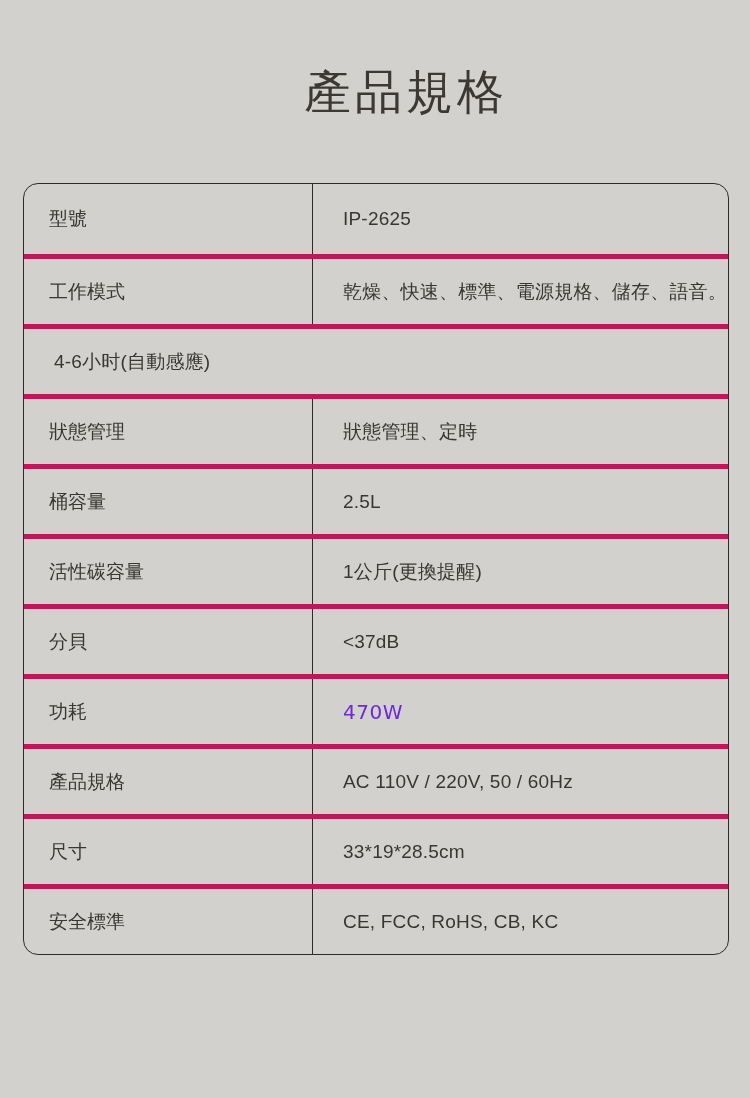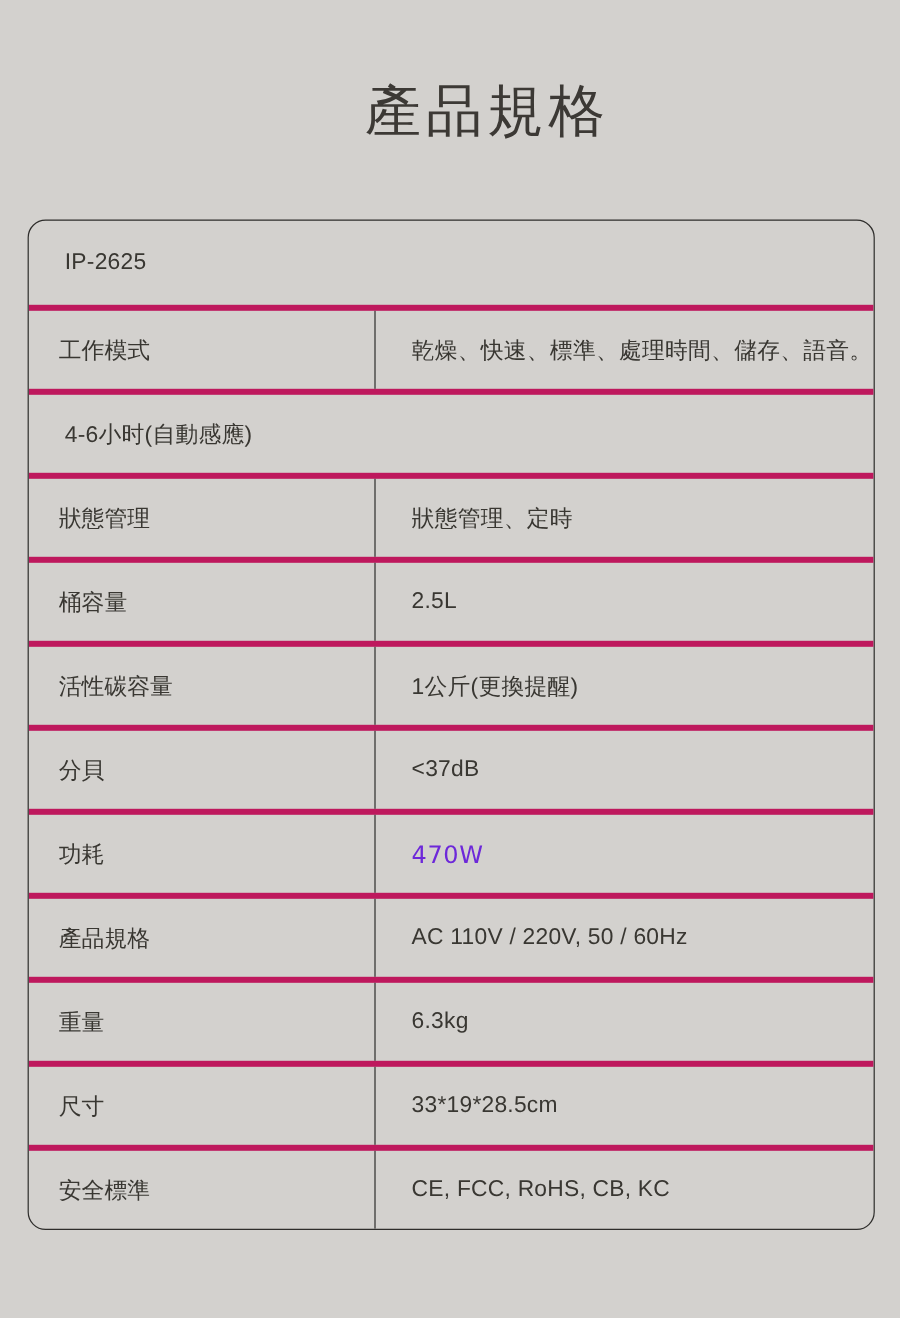--- a/index.html
+++ b/index.html
@@ -74,26 +74,27 @@
   }
 </style>
 </head>
 <body>
 
 <div class="page-title">產品規格</div>
 
 <div class="spec-table">
 
   <div class="spec-row">
+    <div class="cell cell-label">型號</div>
     <div class="cell cell-value">IP-2625</div>
   </div>
 
   <div class="spec-row">
     <div class="cell cell-label">工作模式</div>
-    <div class="cell cell-value">乾燥、快速、標準、處理時間、儲存、語音。</div>
+    <div class="cell cell-value">乾燥、快速、標準、電源規格、儲存、語音。</div>
   </div>
 
   <div class="spec-row">
     <div class="cell cell-value">4-6小时(自動感應)</div>
   </div>
 
   <div class="spec-row">
     <div class="cell cell-label">狀態管理</div>
     <div class="cell cell-value">狀態管理、定時</div>
   </div>
@@ -116,24 +117,20 @@
   <div class="spec-row">
     <div class="cell cell-label">功耗</div>
     <div class="cell cell-value">470W</div>
   </div>
 
   <div class="spec-row">
     <div class="cell cell-label">產品規格</div>
     <div class="cell cell-value">AC 110V / 220V, 50 / 60Hz</div>
   </div>
 
-  <div class="spec-row">
-    <div class="cell cell-label">重量</div>
-    <div class="cell cell-value">6.3kg</div>
-  </div>
 
   <div class="spec-row">
     <div class="cell cell-label">尺寸</div>
     <div class="cell cell-value">33*19*28.5cm</div>
   </div>
 
   <div class="spec-row">
     <div class="cell cell-label">安全標準</div>
     <div class="cell cell-value">CE, FCC, RoHS, CB, KC</div>
   </div>

